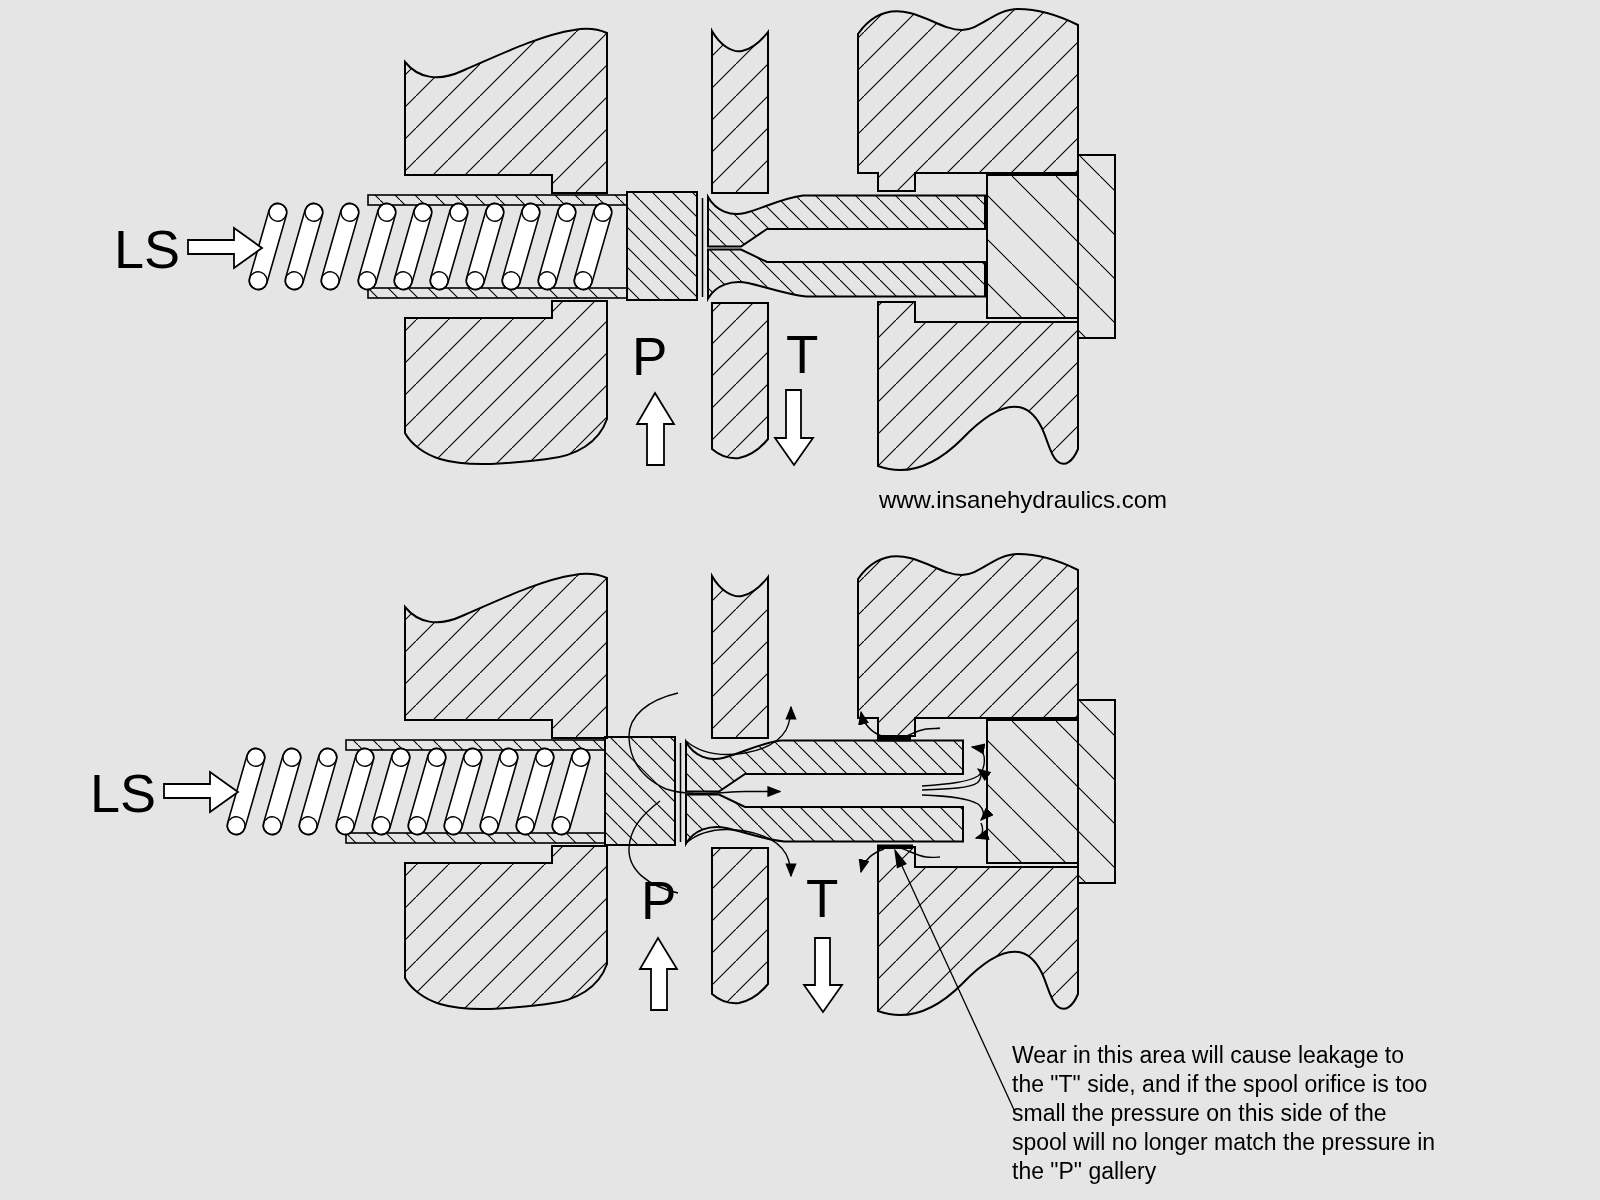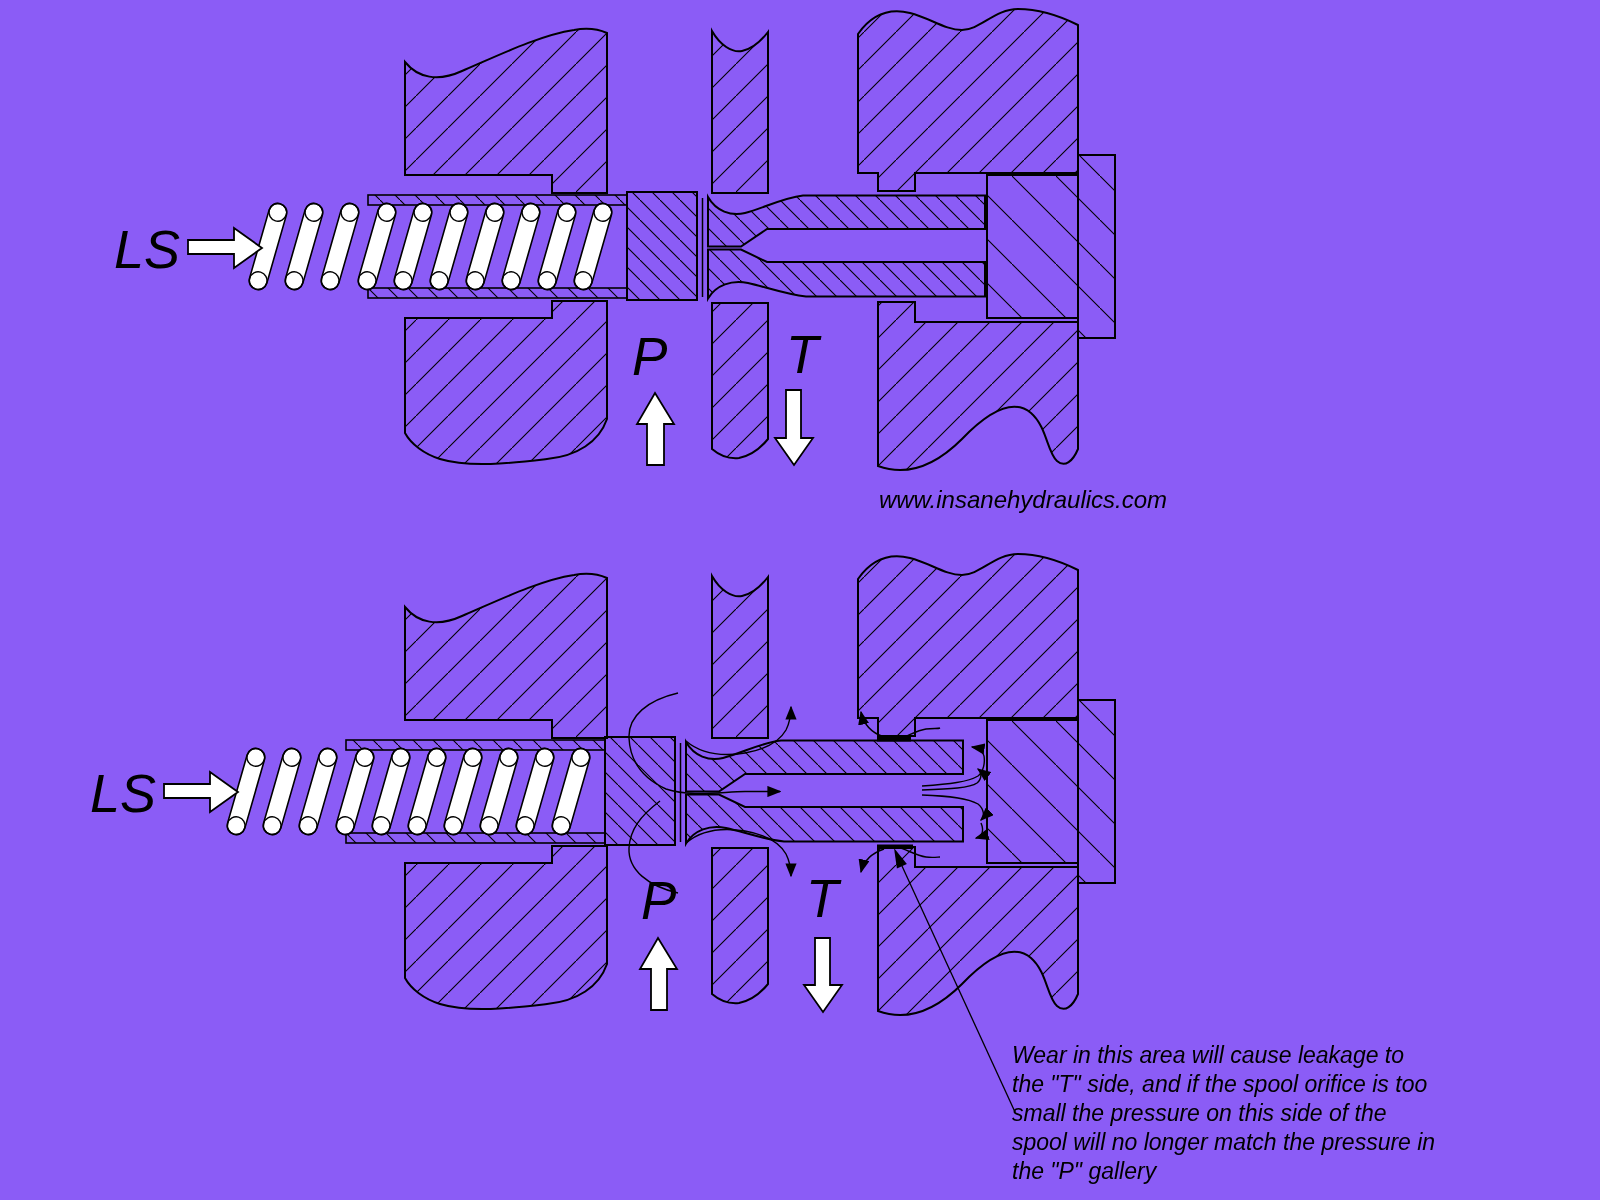--- a/index.html
+++ b/index.html
@@ -1,17 +1,17 @@
 <!DOCTYPE html>
 <html><head>
 <meta charset="utf-8">
 <style>
   html,body{margin:0;padding:0;background:#ffffff;}
-  .canvas{position:relative;width:1600px;height:1200px;background:#8b5cf6;overflow:hidden;
-          font-family:"Liberation Sans", sans-serif;font-style:italic;}
+  .canvas{position:relative;width:1600px;height:1200px;background:#e5e5e5;overflow:hidden;
+          font-family:"Liberation Sans", sans-serif;}
   svg text{font-family:"Liberation Sans", sans-serif;fill:#000;}
   .lbl-big{font-size:53px;}
   .lbl-ls{font-size:54px;}
   .lbl-site{font-size:24px;}
   .lbl-note{font-size:23px;}
 </style>
 </head>
 <body>
 
 <div class="canvas">

